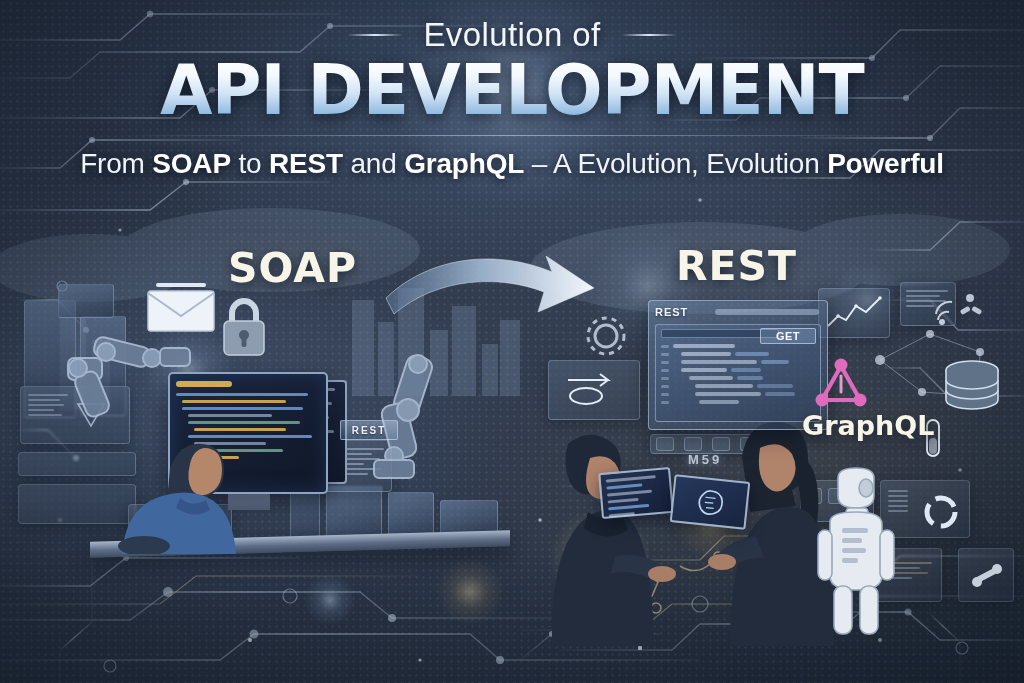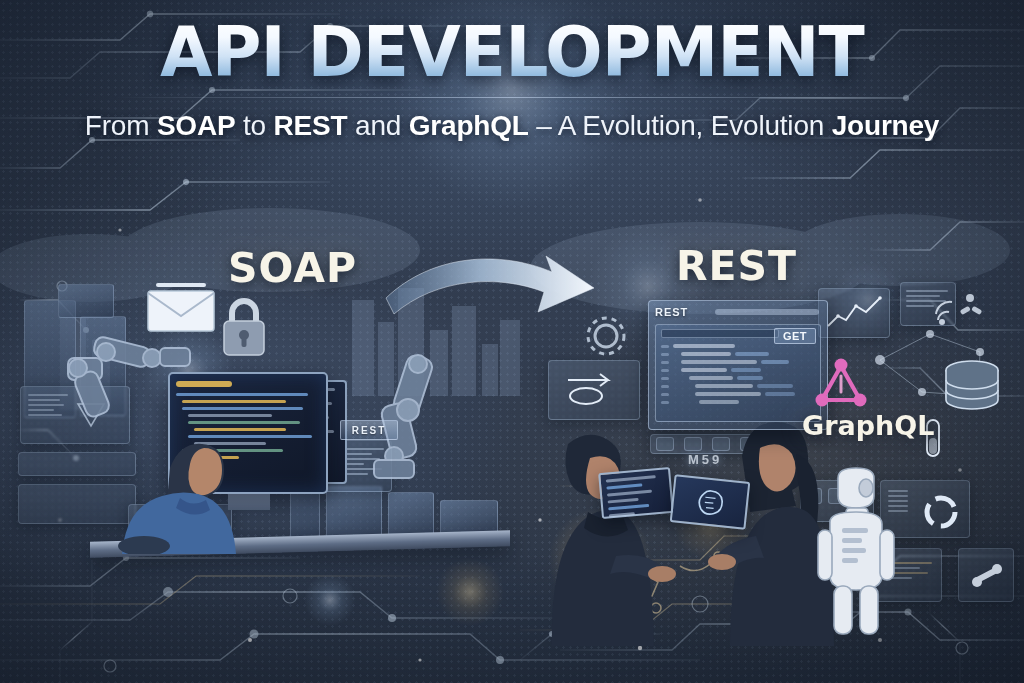--- a/index.html
+++ b/index.html
@@ -103,21 +103,21 @@
     box-shadow:0 6px 20px rgba(6,12,22,.5); padding:5px 6px; }
   .rw-title { font-size:11px; font-weight:700; color:#eef4fb; letter-spacing:1px;
     text-shadow:0 1px 3px rgba(0,0,0,.6); }
   .rw-tbar { position:absolute; right:8px; top:8px; width:104px; height:6px; border-radius:3px;
     background:rgba(205,222,245,.42); }
   .rw-body { margin-top:6px; height:98px; border:1px solid rgba(205,222,245,.45);
     border-radius:3px; background:linear-gradient(160deg,rgba(86,116,158,.42),rgba(44,62,90,.5));
     padding:4px 5px; position:relative; overflow:hidden; }
   .rw-url { height:9px; border-radius:2px; background:rgba(40,58,86,.65);
     border:1px solid rgba(200,220,245,.4); width:118px; }
-  #rest-get-button { position:absolute; right:4px; top:3px; width:42px; height:16px;
+  #rest-get-button { position:absolute; right:4px; top:3px; width:56px; height:16px;
     border:1px solid rgba(215,230,250,.6); border-radius:2px;
     background:rgba(150,178,214,.32); color:#f4f8fd; font-size:11px; font-weight:700;
     display:flex; align-items:center; justify-content:center; letter-spacing:.5px; }
   .code-row { display:flex; gap:4px; align-items:center; margin-top:4px; }
   .gut { width:8px; height:3px; border-radius:2px; background:rgba(190,210,238,.38); flex:none; }
   .tok { height:4px; border-radius:2px; }
 
   
   #graphql-logo { position:absolute; left:812px; top:358px; width:58px; height:58px; z-index:31; }
 
@@ -279,24 +279,29 @@
         <rect x="430" y="330" width="18" height="66"></rect>
       <rect x="452" y="306" width="24" height="90"></rect>
         <rect x="482" y="344" width="16" height="52"></rect>
       <rect x="60" y="318" width="26" height="92"></rect>
         <rect x="92" y="340" width="18" height="70"></rect>
       <rect x="500" y="320" width="20" height="76"></rect>
     </g>
   </svg>
 
   <div class="head">
+    <div class="eyebrow">
+      <span class="rule"></span>
+      <span>Evolution of</span>
+      <span class="rule"></span>
+    </div>
     <div class="maintitle">API DEVELOPMENT</div>
     <div class="subrule"></div>
     <div class="subtitle">
-      <span>From </span><b>SOAP</b><span> to </span><b>REST</b><span> and </span><b>GraphQL</b><span> – A Evolution, </span><span>Evolution</span><b> Journey</b>
+      <span>From </span><b>SOAP</b><span> to </span><b>REST</b><span> and </span><b>GraphQL</b><span> – A Evolution, </span><span>Evolution</span><b> Powerful</b>
     </div>
   </div>
 
   <div class="srv" style="left:24px;  top:300px; width:52px;  height:118px;"></div>
   <div class="srv" style="left:80px;  top:316px; width:46px;  height:100px;"></div>
   <div class="srv" style="left:58px;  top:284px; width:56px;  height:34px;"></div>
   <div class="panel" style="left:20px; top:386px; width:110px; height:58px;"></div>
   <div class="chiplines" style="left:28px; top:394px; width:42px;">
     <i style="width:40px"></i>
       <i style="width:32px"></i>

